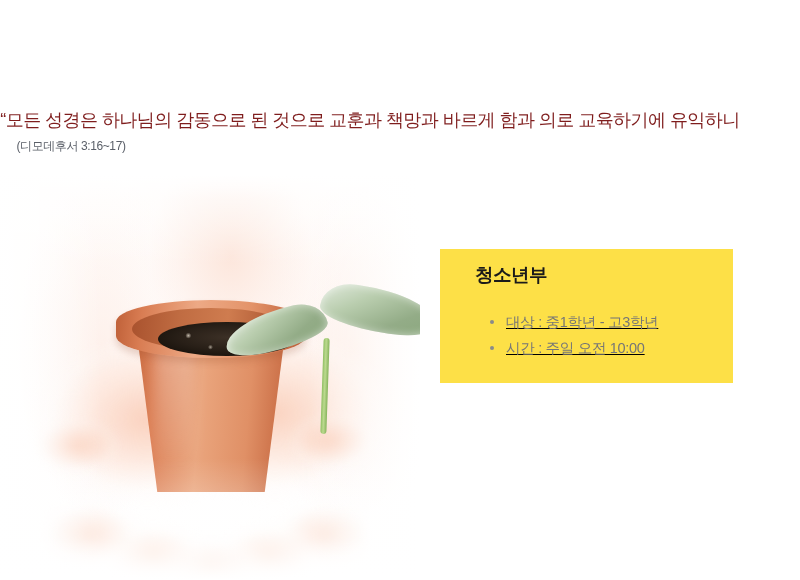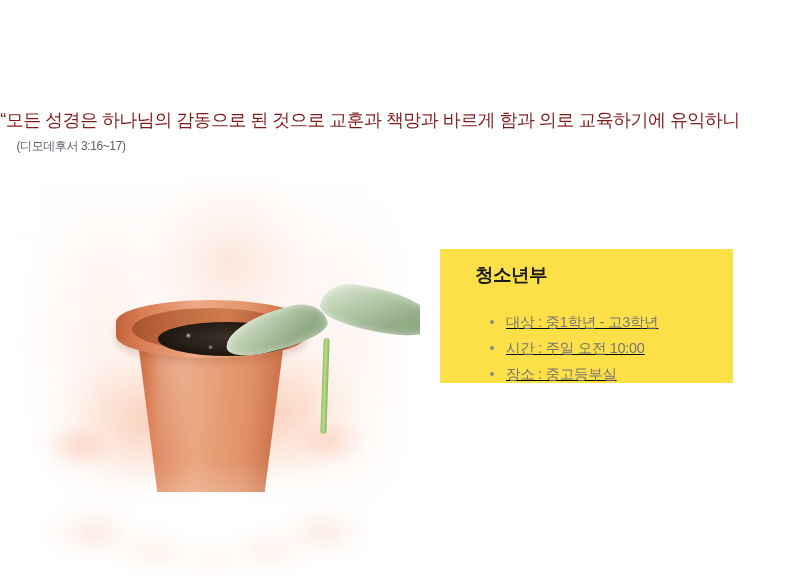--- a/index.html
+++ b/index.html
@@ -339,20 +339,16 @@
     <div class="info-card-title">청소년부</div>
     <ul class="info-list">
       <li>
         <span class="bullet"></span>
         <span>대상 : 중1학년 - 고3학년</span>
       </li>
       <li>
         <span class="bullet"></span>
         <span>시간 : 주일 오전 10:00</span>
       </li>
-      <li>
-        <span class="bullet"></span>
-        <span>장소 : 중고등부실</span>
-      </li>
     </ul>
   </div>
 
 </div>
 
 </body></html>

